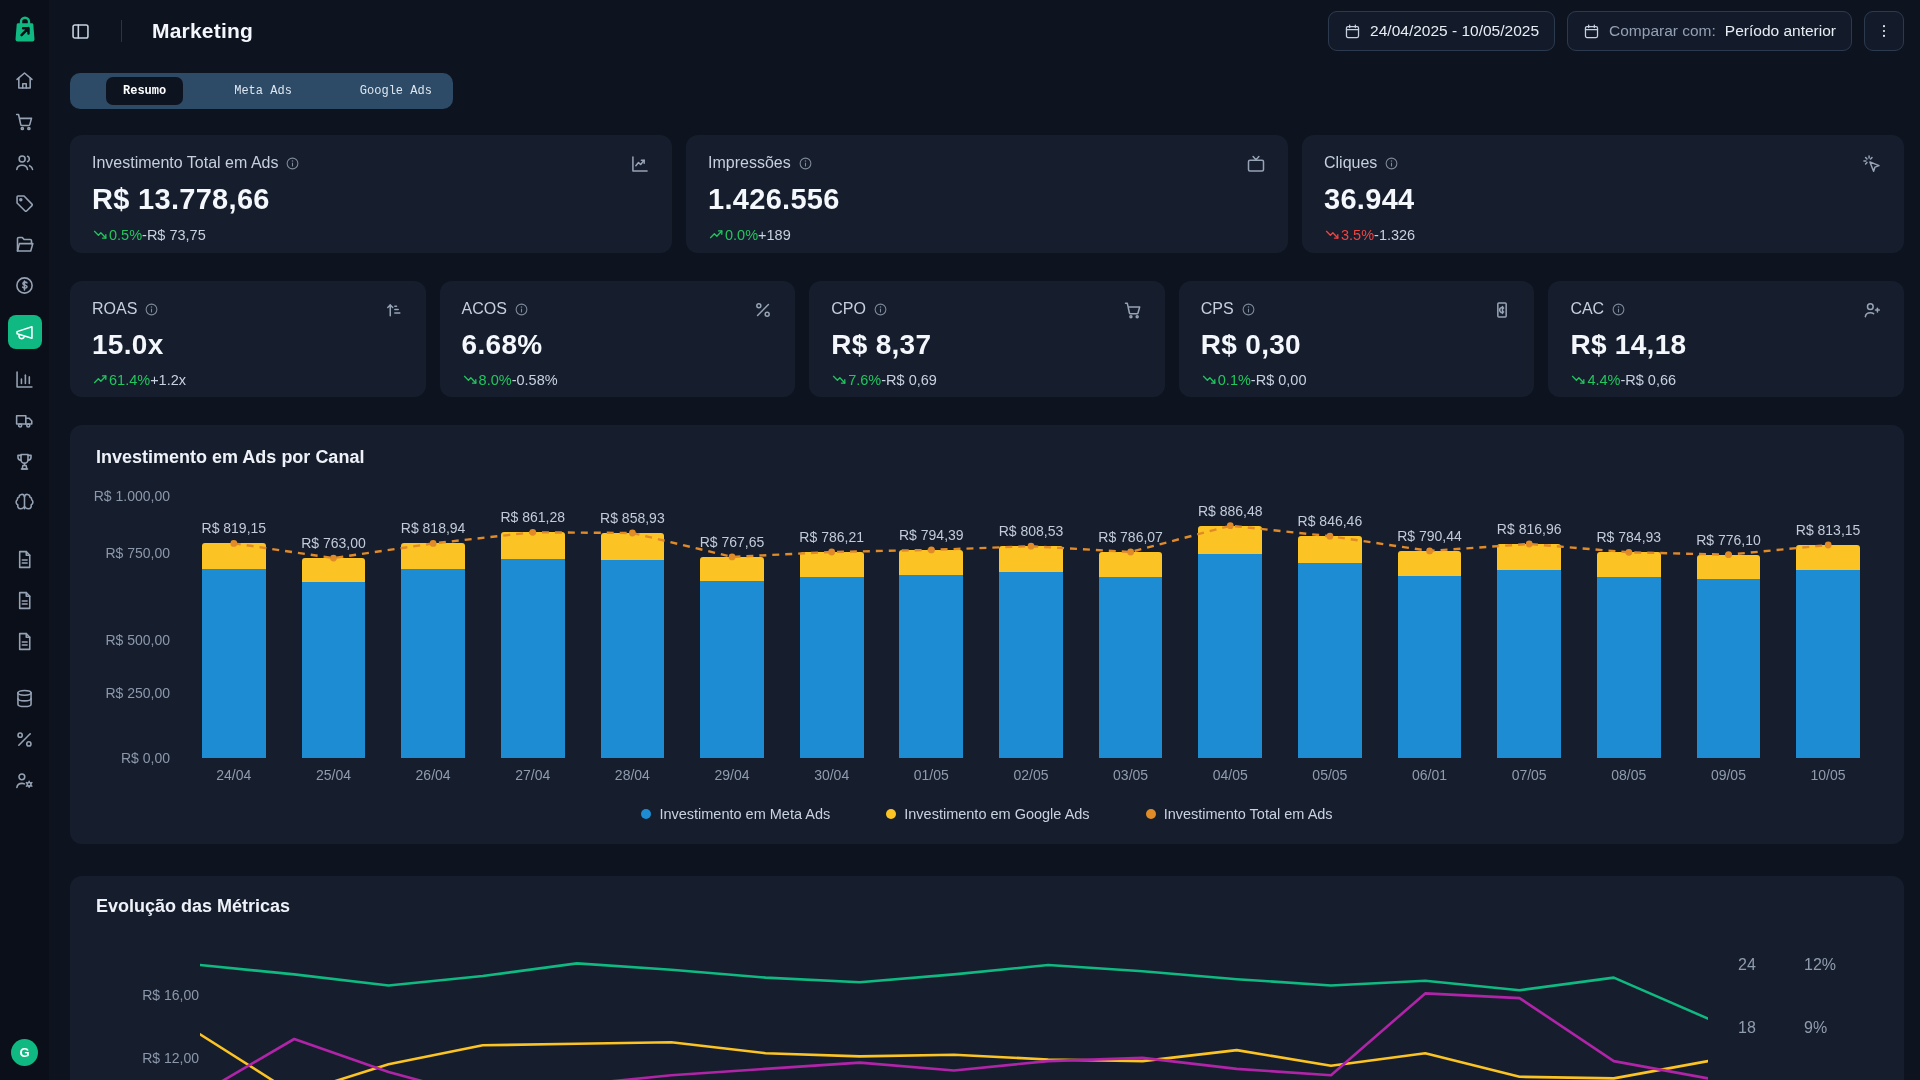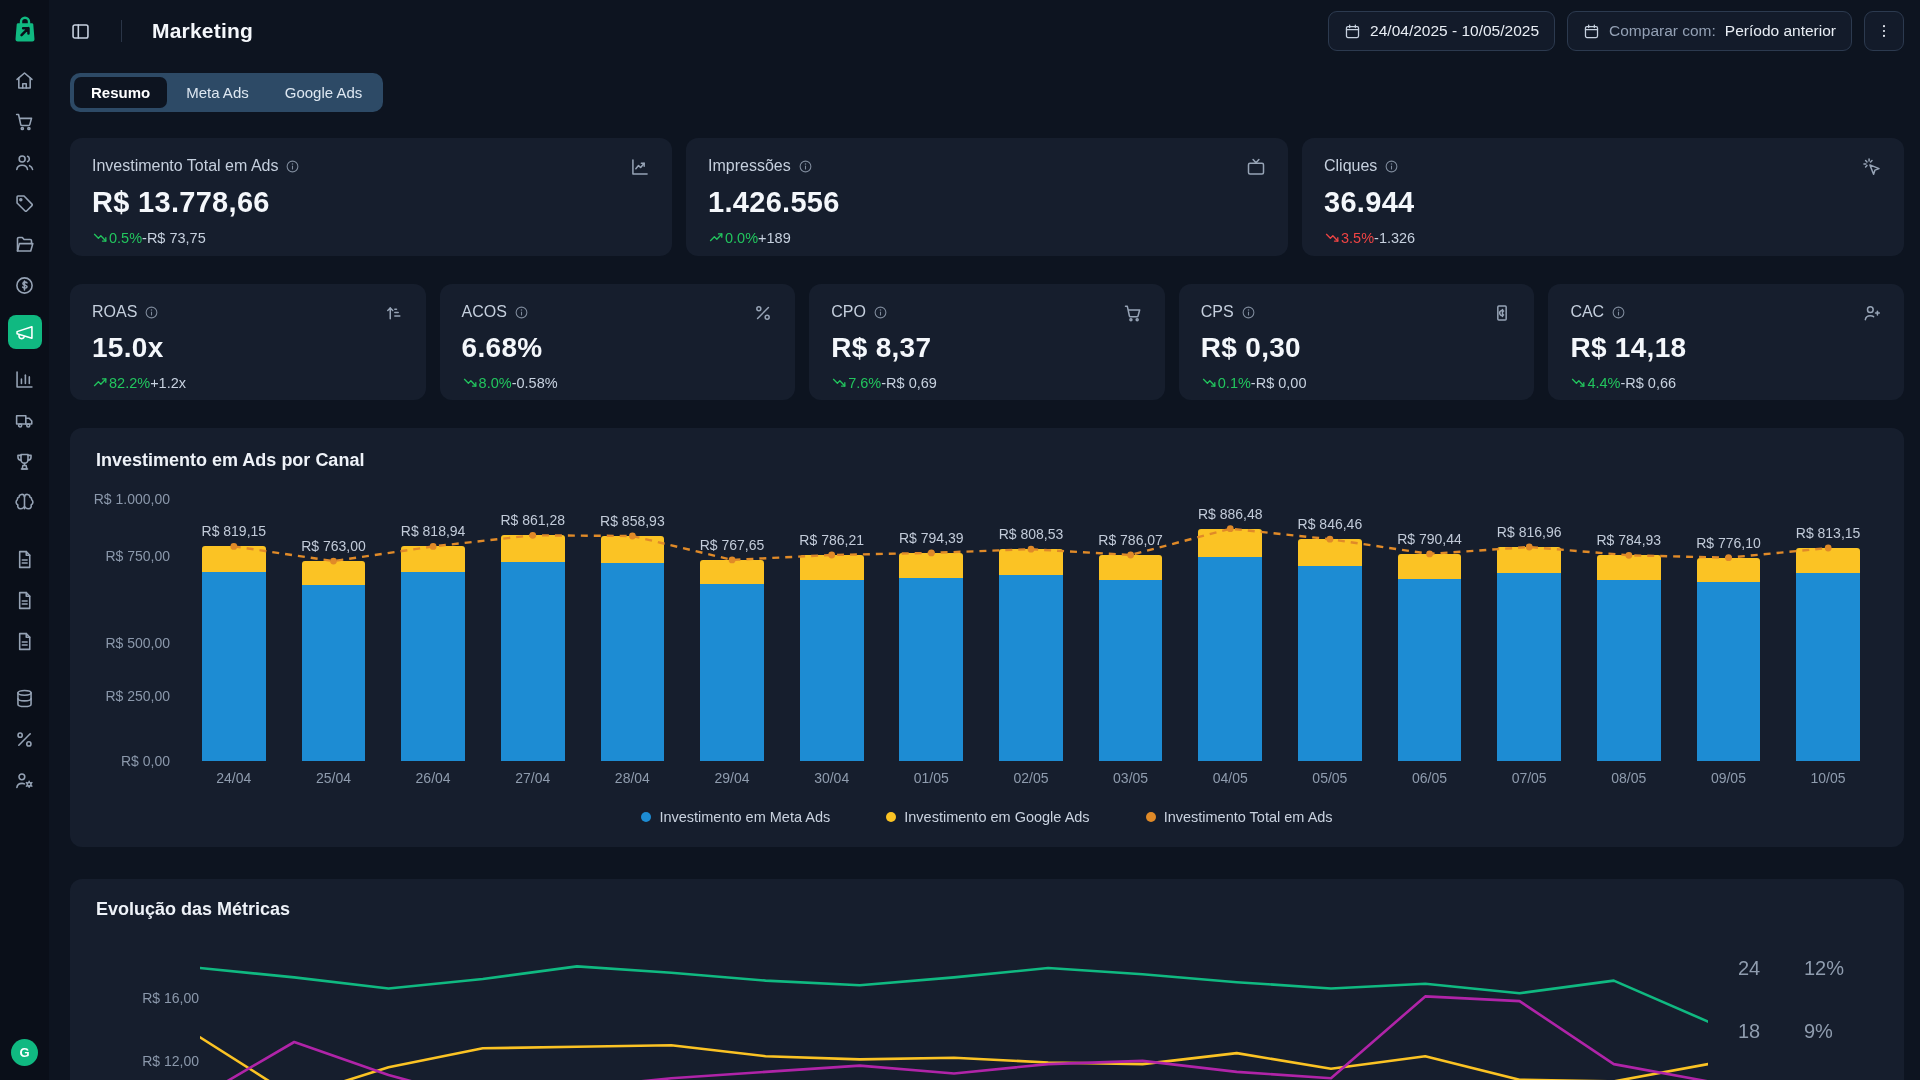--- a/index.html
+++ b/index.html
@@ -52,22 +52,22 @@
   .pill-muted { color:#93a0b4; }
   .kebab-btn { width:40px; justify-content:center; padding:0; }
   .kebab-btn svg { width:18px; height:18px; }
 
   
   .tabs {
     display:inline-flex; margin-top:17px; background:#2d4a66; border-radius:10px;
     padding:4px; gap:2px;
   }
   .tab {
-    border:none; background:transparent; color:#dde7f1; font-size:15px; font-family:Liberation Sans, sans-serif;
-    padding:7px 17px; border-radius:7px; cursor:pointer;
+    border:none; background:transparent; color:#dde7f1; font-size:12px; font-family:Liberation Mono, monospace;
+    padding:7px 17px; border-radius:7px; cursor:pointer;margin-left:32px;
   }
   .tab.active { background:#0d1420; color:#ffffff; font-weight:600; }
 
   
   .card { background:#161e2d; border-radius:12px; }
   .kpi-grid { display:grid; gap:14px; }
   .kpi-grid.row1 { grid-template-columns:repeat(3,1fr); margin-top:26px; }
   .kpi-grid.row2 { grid-template-columns:repeat(5,1fr); margin-top:28px; }
   .kpi { padding:19px 22px; height:118px; }
   .kpi-grid.row2 .kpi { height:116px; }
@@ -102,21 +102,21 @@
   .legend-dot { width:10px; height:10px; border-radius:50%; }
 
   
   .line-card { margin-top:32px; padding:20px 26px; height:420px; }
   .line-flex { display:flex; margin-top:20px; }
   .line-ylab { width:104px; flex:0 0 104px; position:relative; height:210px; }
   .line-ylab .y-tick { right:1px;margin-top:30px; }
   .line-plot { flex:1; height:210px; }
   .line-plot svg { width:100%; height:210px; display:block; }
   .line-rlab { width:170px; flex:0 0 170px; position:relative; height:210px; }
-  .r-tick { position:absolute; transform:translateY(-50%); font-size:20px; color:#8f9cae; }
+  .r-tick { position:absolute; transform:translateY(-50%); font-size:16px; color:#8f9cae; }
 </style>
 </head>
 <body>
 
 <div class="app">
 
   <aside class="sidebar">
     <div class="logo">
       <svg viewBox="0 0 24 24">
         <path fill="#10b981" stroke="none" d="M6.8 7.6h10.4a1 1 0 0 1 1 .9l.9 10.9a1.7 1.7 0 0 1-1.7 1.9H6.6a1.7 1.7 0 0 1-1.7-1.9l.9-10.9a1 1 0 0 1 1-.9z"></path>
@@ -462,21 +462,21 @@
             </span>
      </div>
      <div class="kpi-value">15.0x</div>
      <div class="kpi-delta">
        <span class="t-ic" style="color:#22c55e">
               <svg viewBox="0 0 24 24" fill="none" stroke="currentColor" stroke-width="1.8" stroke-linecap="round" stroke-linejoin="round">
                 <path d="m3.5 16.5 5.5-5.5 3.5 3.5 7-7.5"></path>
                 <path d="M14.8 7h4.7v4.7"></path>
               </svg>
             </span>
-       <span style="color:#22c55e">82.2%</span>
+       <span style="color:#22c55e">61.4%</span>
        <span class="delta-abs">+1.2x</span>
      </div>
         </div>
         <div class="card kpi">
           <div class="kpi-top">
        <div class="kpi-label-row">
          <span>ACOS</span>
          <span class="ic info-ic">
                 <svg viewBox="0 0 24 24" fill="none" stroke="currentColor" stroke-width="1.7" stroke-linecap="round">
                   <circle cx="12" cy="12" r="8.6"></circle>
@@ -767,21 +767,21 @@
               <span class="x-lab">26/04</span>
               <span class="x-lab">27/04</span>
               <span class="x-lab">28/04</span>
               <span class="x-lab">29/04</span>
               <span class="x-lab">30/04</span>
               <span class="x-lab">01/05</span>
               <span class="x-lab">02/05</span>
               <span class="x-lab">03/05</span>
               <span class="x-lab">04/05</span>
               <span class="x-lab">05/05</span>
-              <span class="x-lab">06/05</span>
+              <span class="x-lab">06/01</span>
               <span class="x-lab">07/05</span>
               <span class="x-lab">08/05</span>
               <span class="x-lab">09/05</span>
               <span class="x-lab">10/05</span>
             </div>
           </div>
         </div>
       <div class="legend" id="bar-legend">
           <div class="legend-item">
             <span class="legend-dot" style="background:#1d8cd3"></span>

